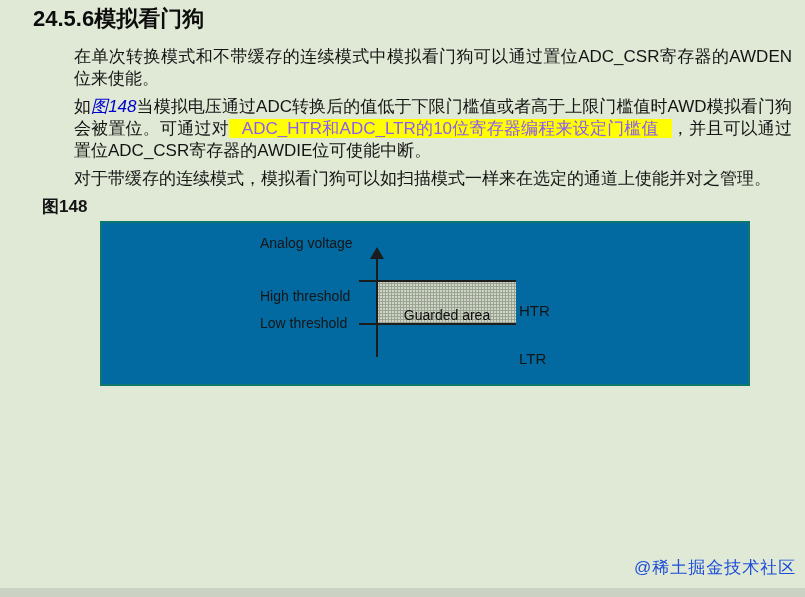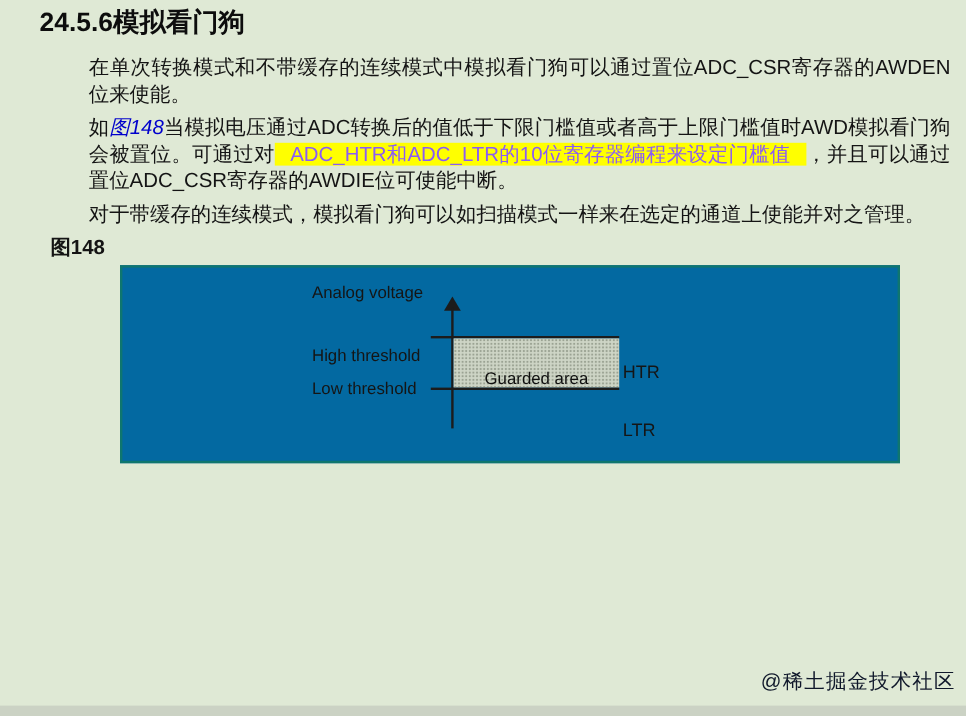--- a/index.html
+++ b/index.html
@@ -72,21 +72,21 @@
     position:absolute;left:276px;top:59px;
     width:138px;height:41px;
     background-color:#ced5c6;
     background-image:radial-gradient(#9ba393 1px, transparent 1.2px);
     background-size:3px 3px;
     display:flex;align-items:flex-end;justify-content:center;
   }
   .guarded span{font-size:14px;color:#0f0f0f;}
   .watermark{
     position:absolute;left:634px;top:556px;
-    font-size:17px;color:#0f172a;
+    font-size:17px;color:#1d4ed8;
     letter-spacing:1px;z-index:5;
   }
   .bottom-band{
     position:absolute;left:0;right:0;bottom:0;
     height:9px;background:#cbd2c4;
   }
 </style>
 </head>
 <body>
 

